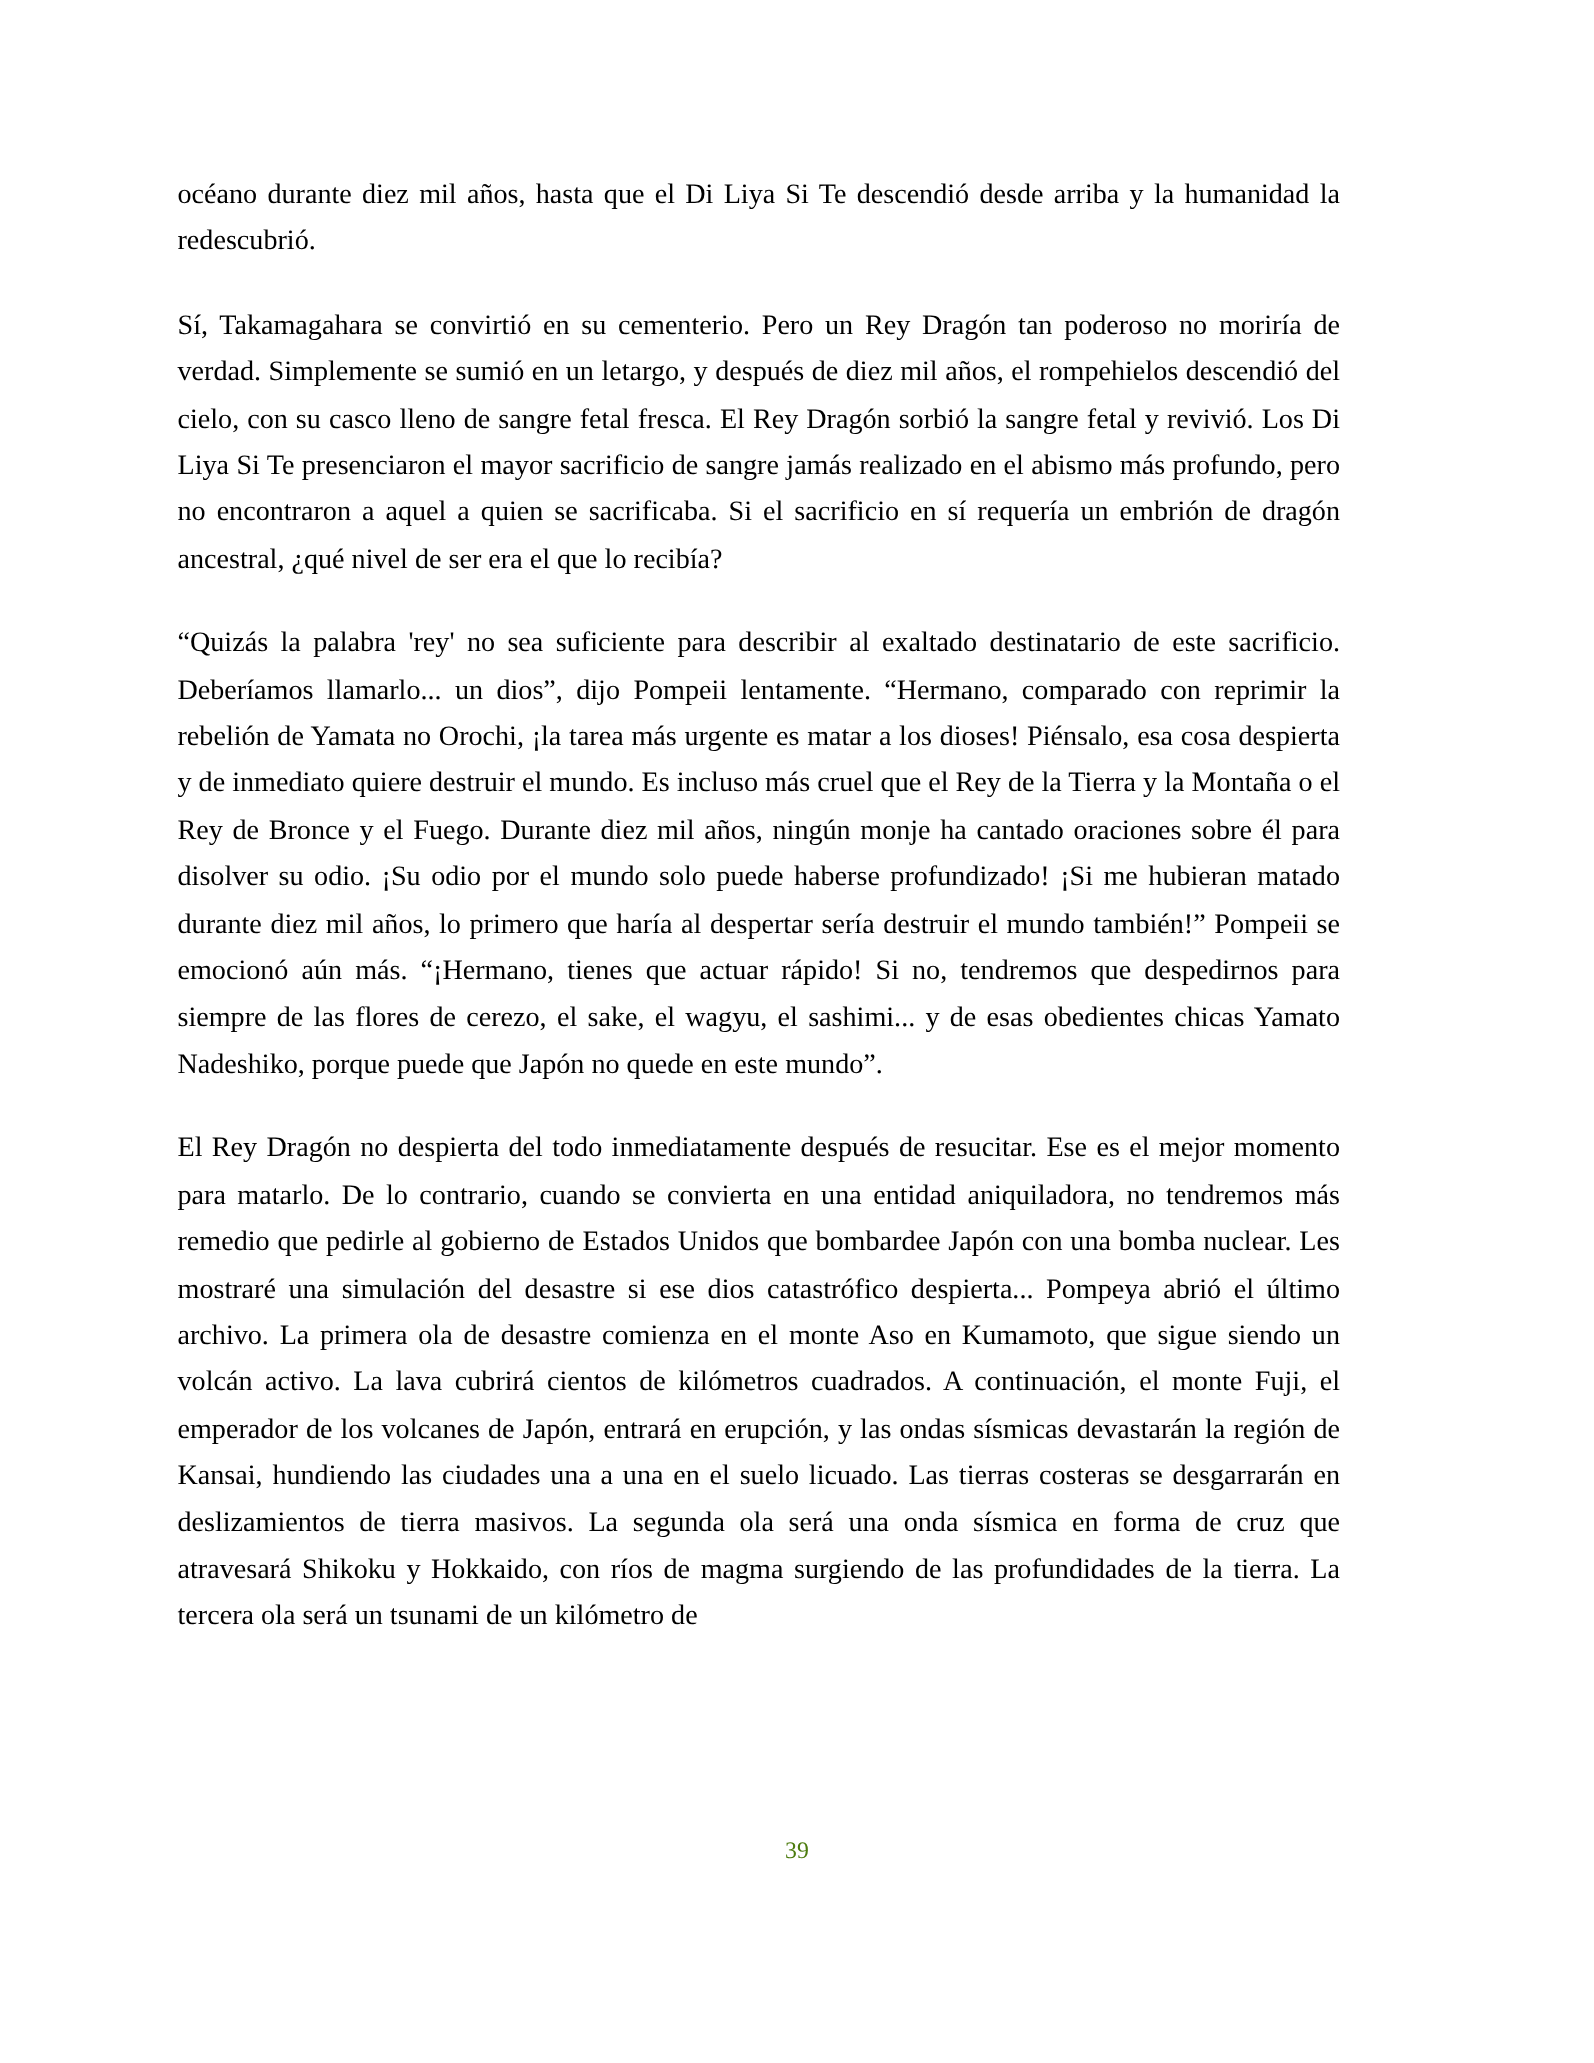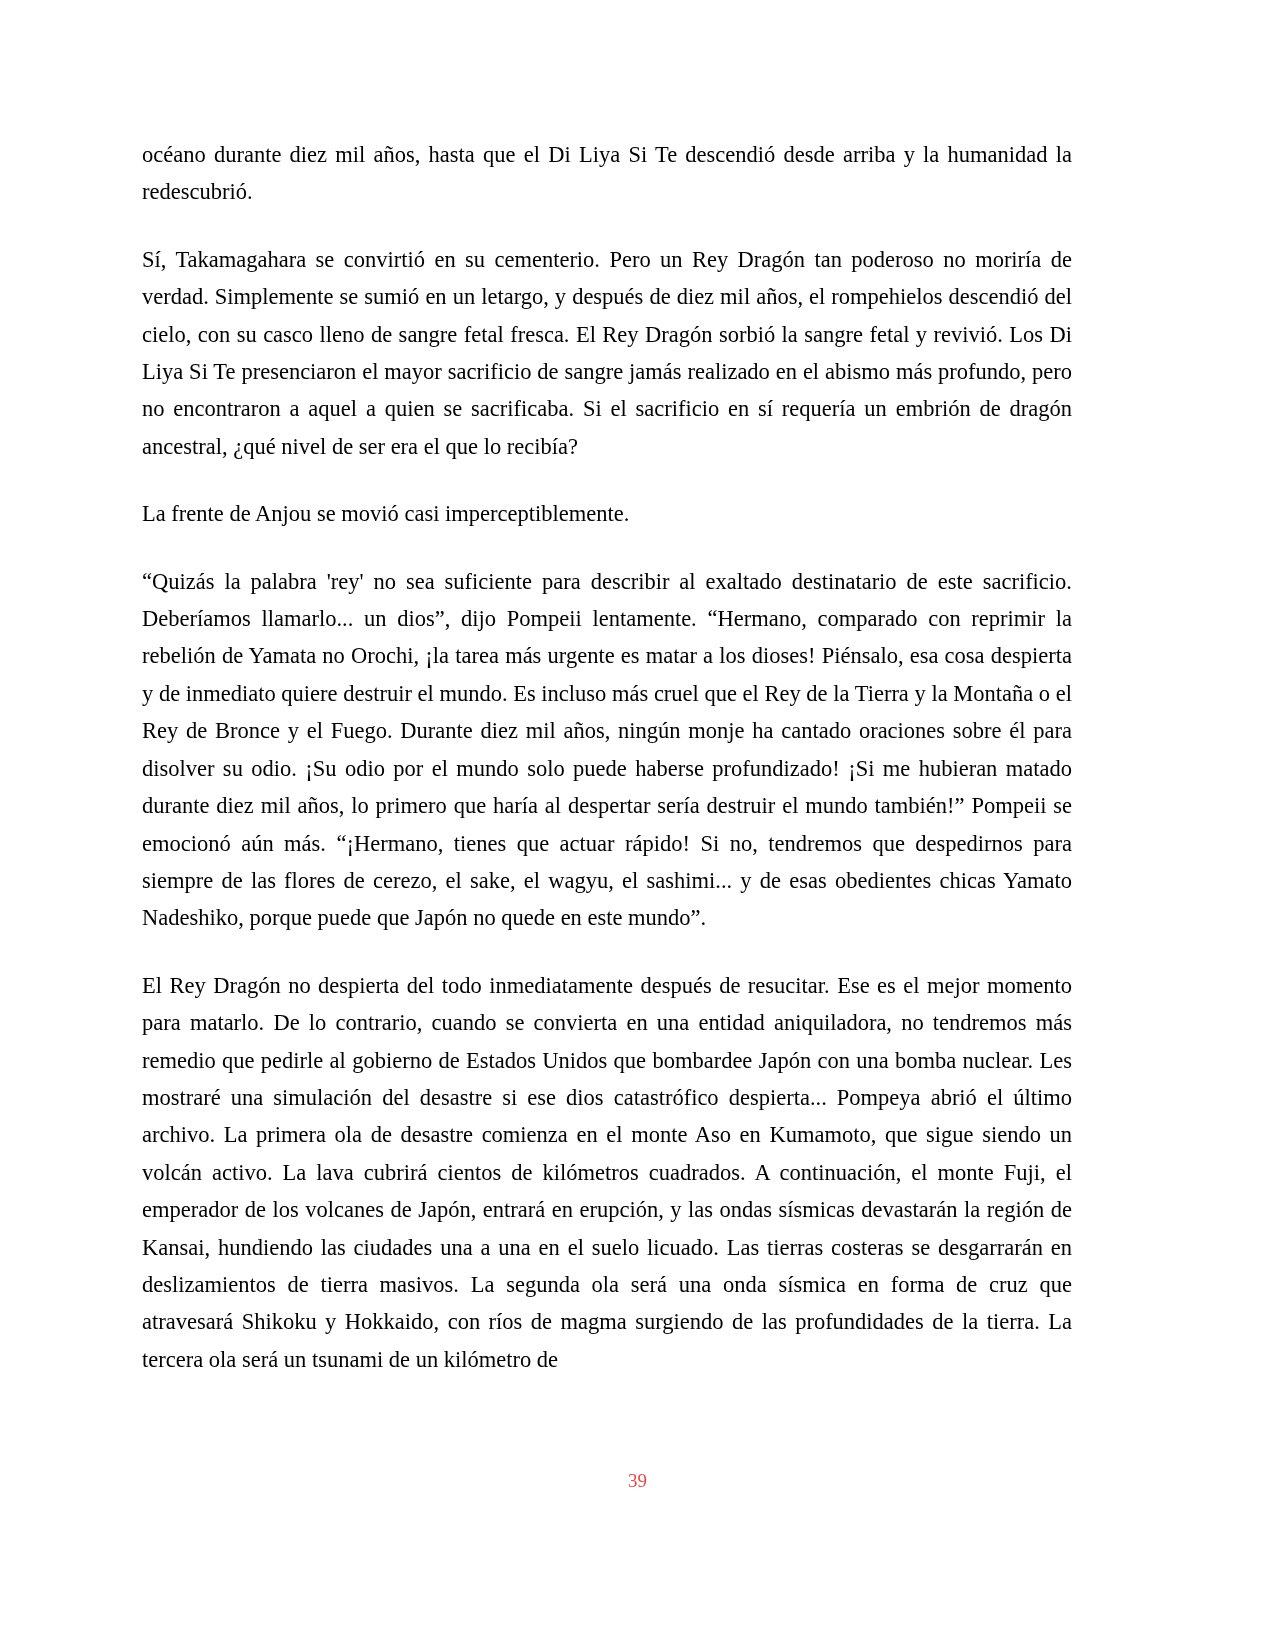--- a/index.html
+++ b/index.html
@@ -41,31 +41,30 @@
   }
   
   .page-number {
     position: absolute;
     left: 0;
     right: 0;
     top: 1470px;
     text-align: center;
     font-family: "Liberation Serif", "DejaVu Serif", serif;
     font-size: 19px;
-    color: #ef4444;
+    color: #4d7c0f;
   }
 </style>
 </head>
 <body>
 
 <div class="page">
 
   <div class="content">
     <p class="para">océano durante diez mil años, hasta que el Di Liya Si Te descendió desde arriba y la humanidad la redescubrió.</p>
     <p class="para">Sí, Takamagahara se convirtió en su cementerio. Pero un Rey Dragón tan poderoso no moriría de verdad. Simplemente se sumió en un letargo, y después de diez mil años, el rompehielos descendió del cielo, con su casco lleno de sangre fetal fresca. El Rey Dragón sorbió la sangre fetal y revivió. Los Di Liya Si Te presenciaron el mayor sacrificio de sangre jamás realizado en el abismo más profundo, pero no encontraron a aquel a quien se sacrificaba. Si el sacrificio en sí requería un embrión de dragón ancestral, ¿qué nivel de ser era el que lo recibía?</p>
-    <p class="para">La frente de Anjou se movió casi imperceptiblemente.</p>
     <p class="para">“Quizás la palabra 'rey' no sea suficiente para describir al exaltado destinatario de este sacrificio. Deberíamos llamarlo... un dios”, dijo Pompeii lentamente. “Hermano, comparado con reprimir la rebelión de Yamata no Orochi, ¡la tarea más urgente es matar a los dioses! Piénsalo, esa cosa despierta y de inmediato quiere destruir el mundo. Es incluso más cruel que el Rey de la Tierra y la Montaña o el Rey de Bronce y el Fuego. Durante diez mil años, ningún monje ha cantado oraciones sobre él para disolver su odio. ¡Su odio por el mundo solo puede haberse profundizado! ¡Si me hubieran matado durante diez mil años, lo primero que haría al despertar sería destruir el mundo también!” Pompeii se emocionó aún más. “¡Hermano, tienes que actuar rápido! Si no, tendremos que despedirnos para siempre de las flores de cerezo, el sake, el wagyu, el sashimi... y de esas obedientes chicas Yamato Nadeshiko, porque puede que Japón no quede en este mundo”.</p>
     <p class="para">El Rey Dragón no despierta del todo inmediatamente después de resucitar. Ese es el mejor momento para matarlo. De lo contrario, cuando se convierta en una entidad aniquiladora, no tendremos más remedio que pedirle al gobierno de Estados Unidos que bombardee Japón con una bomba nuclear. Les mostraré una simulación del desastre si ese dios catastrófico despierta... Pompeya abrió el último archivo. La primera ola de desastre comienza en el monte Aso en Kumamoto, que sigue siendo un volcán activo. La lava cubrirá cientos de kilómetros cuadrados. A continuación, el monte Fuji, el emperador de los volcanes de Japón, entrará en erupción, y las ondas sísmicas devastarán la región de Kansai, hundiendo las ciudades una a una en el suelo licuado. Las tierras costeras se desgarrarán en deslizamientos de tierra masivos. La segunda ola será una onda sísmica en forma de cruz que atravesará Shikoku y Hokkaido, con ríos de magma surgiendo de las profundidades de la tierra. La tercera ola será un tsunami de un kilómetro de</p>
   </div>
 
   <div class="page-number">39</div>
 
 </div>
 
 </body></html>

